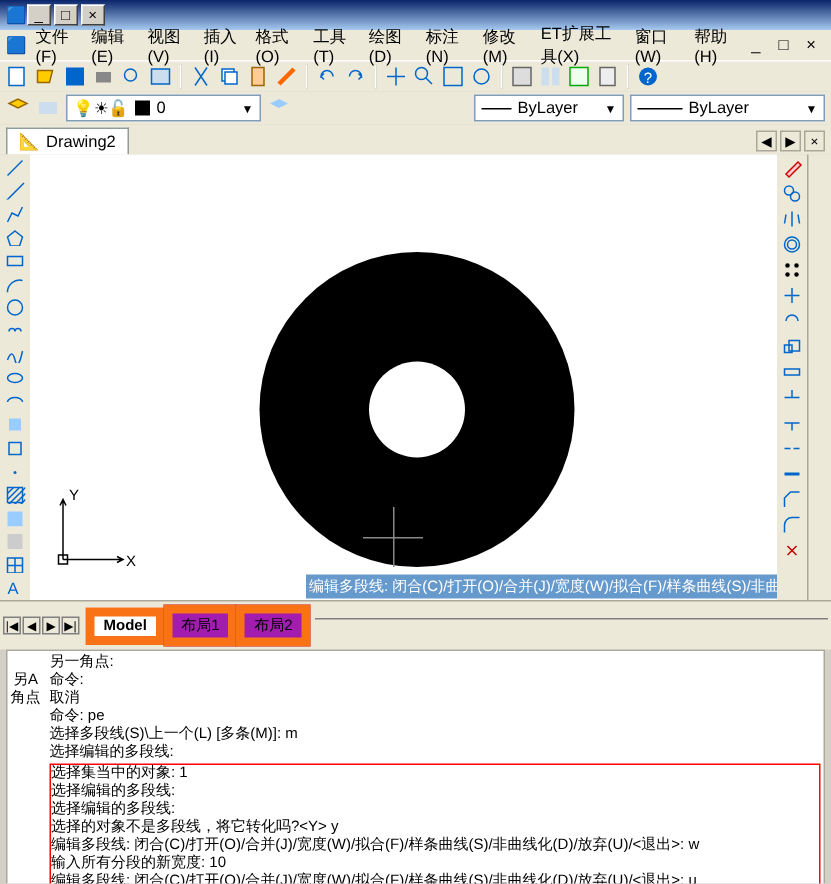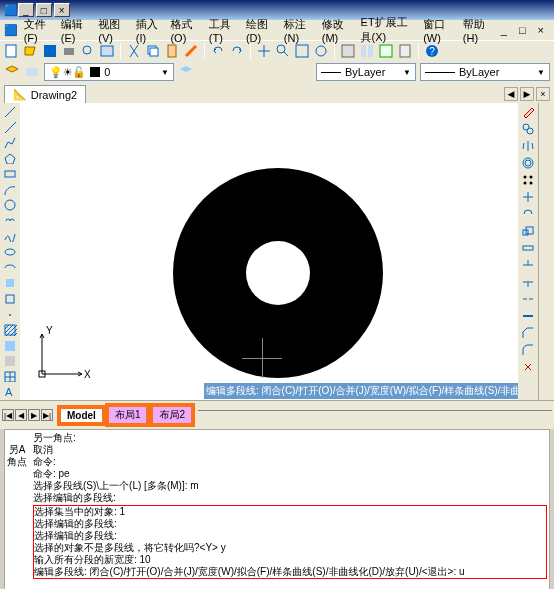--- a/index.html
+++ b/index.html
@@ -23,22 +23,22 @@
 .navbtn { width: 14px; height: 14px; border: 1px solid #aca899; background: #ece9d8; font-size: 9px; display: flex; align-items: center; justify-content: center; cursor: pointer; }
 .workarea { display: flex; height: 297px; }
 .sidetb { background: #ece9d8; width: 20px; display: flex; flex-direction: column; align-items: center; padding: 2px 0; gap: 3px; }
 .sideico { width: 14px; height: 14px; cursor: pointer; }
 .canvas { flex: 1; background: #fff; position: relative; overflow: hidden; }
 .scrollv { width: 16px; background: #ece9d8; border-left: 1px solid #aca899; }
 .ucs { position: absolute; left: 12px; bottom: 14px; }
 .modeltabs { background: #ece9d8; display: flex; align-items: center; padding: 2px; font-size: 10px; border-top: 1px solid #aca899; }
 .modeltabs .nav { display: flex; gap: 1px; margin-right: 4px; }
 .modeltabs .nav span { width: 12px; height: 12px; border: 1px solid #808080; background: #ece9d8; font-size: 8px; display: flex; align-items: center; justify-content: center; cursor: pointer; }
-.mtab { background: #fff; padding: 1px 6px; border: 4px solid #f97316; margin-right: -1px; cursor: pointer; font-weight: bold; }
-.mtab.inact { background: #f0abfc; font-weight: normal; }
+.mtab { background: #fff; padding: 1px 6px; border: 6px solid #f97316; margin-right: -1px; cursor: pointer; font-weight: bold; }
+.mtab.inact { background: #a21caf; font-weight: normal; }
 .cmdarea { background: #fff; border: 1px solid #aca899; margin: 0 4px; height: 173px; overflow: hidden; font-size: 10px; font-family: SimSun, monospace; line-height: 12px; position: relative; }
 .cmdarea .leftlbl { position: absolute; left: 2px; top: 14px; font-size: 10px; width: 20px; text-align: center; }
 .cmdarea .lines { padding: 2px 2px 2px 28px; }
 .cmdarea .redbox { border: 1px solid #f00; margin-top: 1px; }
 .cross { position: absolute; left: 242px; top: 255px; pointer-events: none; }
 .cross::before, .cross::after { content: ''; position: absolute; background: #888; }
 .cross::before { width: 40px; height: 1px; left: -20px; top: 0; }
 .cross::after { width: 1px; height: 40px; left: 0; top: -20px; }
 .promptbar { position: absolute; left: 184px; top: 280px; background: #6699cc; color: #fff; font-size: 10px; padding: 1px 2px; white-space: nowrap; }
 </style>
@@ -342,28 +342,29 @@
   <div class="mtab">Model</div>
   <div class="mtab inact">布局1</div>
   <div class="mtab inact">布局2</div>
   <div style="flex:1;border-top:1px solid #808080;height:10px;margin-left:4px"></div>
 </div>
 
 <div class="cmdarea">
   <div class="leftlbl">另A角点</div>
   <div class="lines">
     <div>另一角点:</div>
+    <div>命令:</div>
     <div>取消</div>
-    <div>命令:</div>
     <div>命令: pe</div>
     <div>选择多段线(S)\上一个(L) [多条(M)]: m</div>
     <div>选择编辑的多段线:</div>
     <div class="redbox">
       <div>选择集当中的对象: 1</div>
       <div>选择编辑的多段线:</div>
       <div>选择编辑的多段线:</div>
       <div>选择的对象不是多段线，将它转化吗?&lt;Y&gt; y</div>
+      <div>编辑多段线: 闭合(C)/打开(O)/合并(J)/宽度(W)/拟合(F)/样条曲线(S)/非曲线化(D)/放弃(U)/&lt;退出&gt;: w</div>
       <div>输入所有分段的新宽度: 10</div>
       <div>编辑多段线: 闭合(C)/打开(O)/合并(J)/宽度(W)/拟合(F)/样条曲线(S)/非曲线化(D)/放弃(U)/&lt;退出&gt;: u</div>
 
     </div>
   </div>
 </div>
 
 </body></html>

